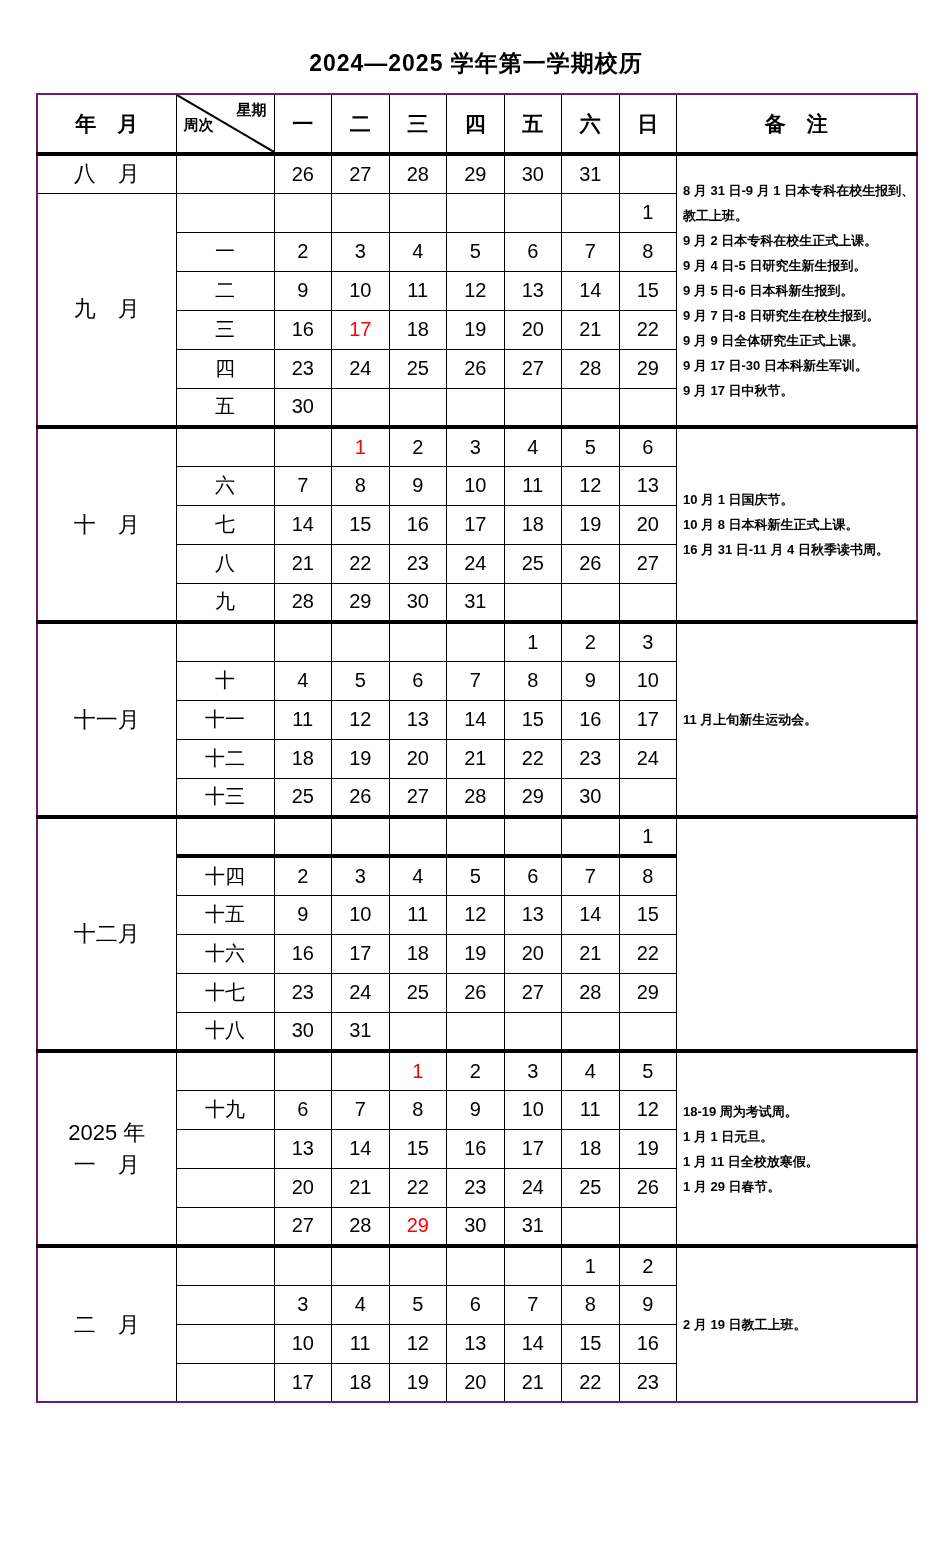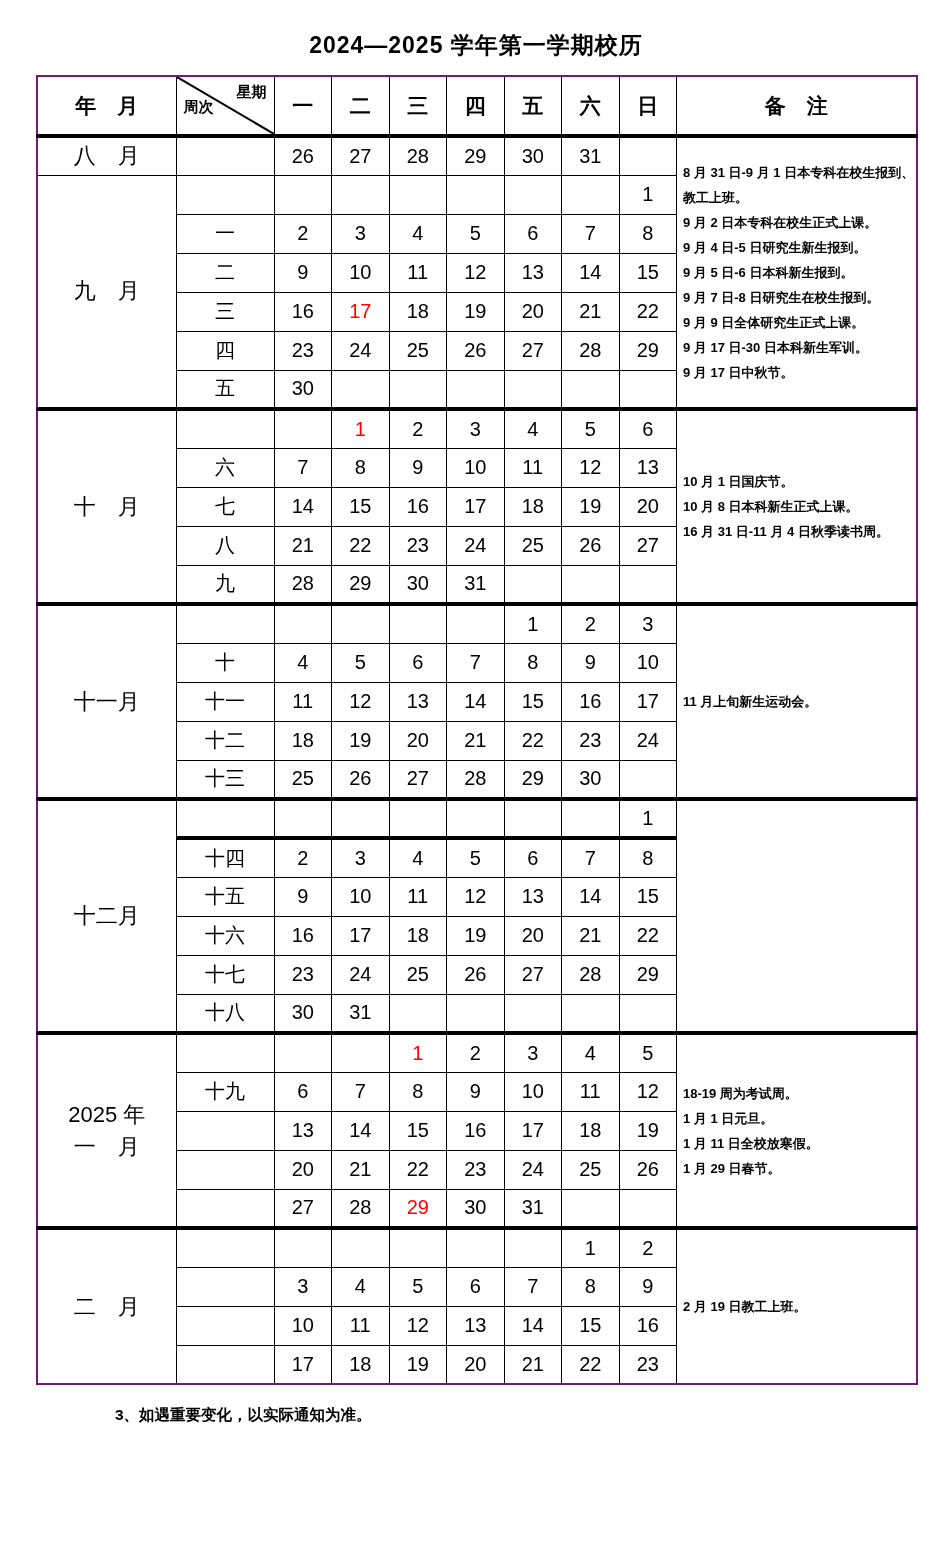--- a/index.html
+++ b/index.html
@@ -11,21 +11,21 @@
   }
   .page {
     position: relative;
     width: 952px;
     height: 1542px;
     background: #ffffff;
     overflow: hidden;
   }
   .title {
     margin: 0;
-    padding-top: 30px;
+    padding-top: 48px;
     padding-bottom: 14px;
     text-align: center;
     font-size: 23px;
     font-weight: bold;
     letter-spacing: 1px;
   }
   table.cal {
     border-collapse: collapse;
     table-layout: fixed;
     margin-left: 36px;
@@ -511,16 +511,15 @@
           <td class="day-cell">19</td>
           <td class="day-cell">20</td>
           <td class="day-cell">21</td>
           <td class="day-cell">22</td>
           <td class="day-cell">23</td>
         </tr>
       </tbody>
   </table>
 
   <div class="notes">
-    <p class="note indent">3、如遇重要变化，以实际通知为准。</p>
   </div>
 
 </div>
 
 </body></html>

